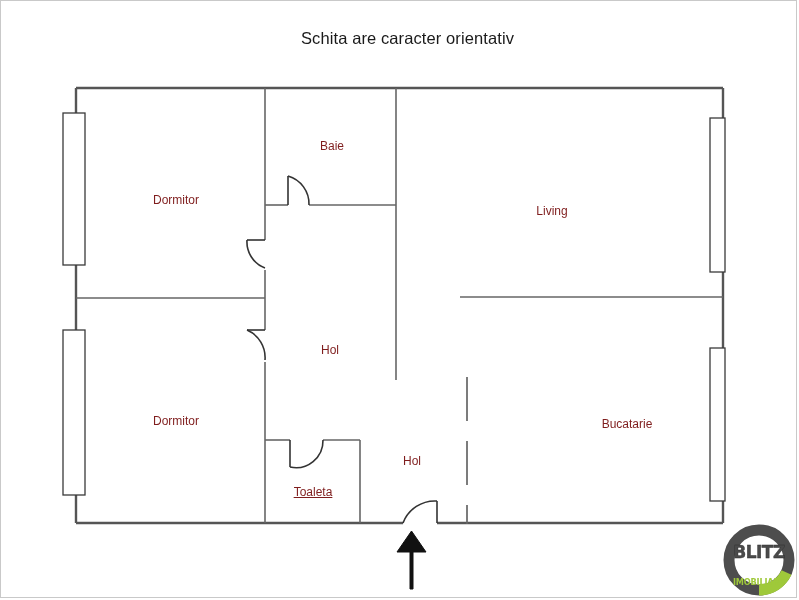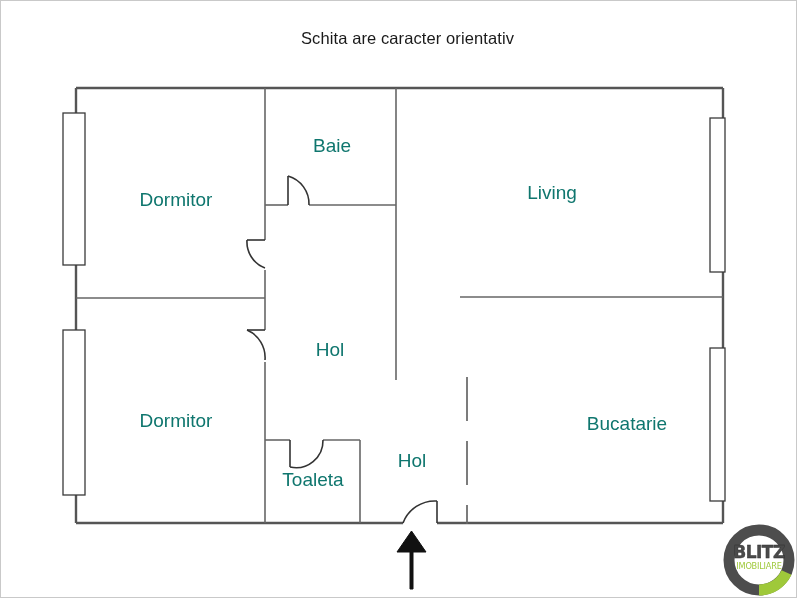--- a/index.html
+++ b/index.html
@@ -36,22 +36,22 @@
     color: #1a1a1a;
     letter-spacing: 0.1px;
   }
   #svg-plan {
     position: absolute;
     left: 0;
     top: 0;
   }
   .room-label {
     position: absolute;
-    font-size: 19px;
-    color: #0f766e;
+    font-size: 12px;
+    color: #7f1d1d;
     white-space: nowrap;
     transform: translate(-50%, -50%);
   }
   
   #logo-wrap {
     position: absolute;
     left: 722px;
     top: 523px;
     width: 74px;
     height: 74px;
@@ -73,23 +73,23 @@
     display: block;
     font-family: "DejaVu Sans", sans-serif;
     font-weight: bold;
     font-size: 17px;
     letter-spacing: -0.5px;
     color: #4a4a4a;
     -webkit-text-stroke: 0.4px #2e2e2e;
   }
   #logo-imobiliare {
     display: block;
-    margin-top: 1px;
+    margin-top: 17px;
     font-family: "DejaVu Sans", sans-serif;
-    font-weight: normal;
+    font-weight: bold;
     font-size: 8.2px;
     letter-spacing: -0.2px;
     color: #9fc93a;
   }
 </style>
 </head>
 <body>
 
 <div id="plan-root">
 
@@ -168,26 +168,26 @@
     </g>
 
     <g>
       <path d="M 410,589 L 410,552 L 397,552 L 411.5,531 L 426,552 L 413,552 L 413,589 Z" fill="#111111" stroke="#111111" stroke-width="1" stroke-linejoin="miter"></path>
     </g>
 
   </svg>
 
   <div class="room-label" style="left:176px; top:200px;">Dormitor</div>
   <div class="room-label" style="left:332px; top:146px;">Baie</div>
-  <div class="room-label" style="left:552px; top:193px;">Living</div>
+  <div class="room-label" style="left:552px; top:211px;">Living</div>
   <div class="room-label" style="left:330px; top:350px;">Hol</div>
   <div class="room-label" style="left:176px; top:421px;">Dormitor</div>
   <div class="room-label" style="left:587px; top:424px;margin-left:40px;">Bucatarie</div>
   <div class="room-label" style="left:412px; top:461px;">Hol</div>
-  <div class="room-label" style="left:313px; top:480px;">Toaleta</div>
+  <div class="room-label" style="left:313px; top:492px;text-decoration:underline;">Toaleta</div>
 
   <div id="logo-wrap">
     <svg id="logo-ring" viewBox="0 0 74 74">
       <circle cx="37" cy="37" r="30" fill="none" stroke="#4d4d4d" stroke-width="11"></circle>
       <path d="M 37,67 A 30,30 0 0 0 64.5,49.5" fill="none" stroke="#9fc93a" stroke-width="11"></path>
       <circle cx="37" cy="37" r="23.5" fill="#ffffff"></circle>
     </svg>
     <div id="logo-text-block">
       <span id="logo-blitz">BLITZ</span>
       <span id="logo-imobiliare">IMOBILIARE</span>

